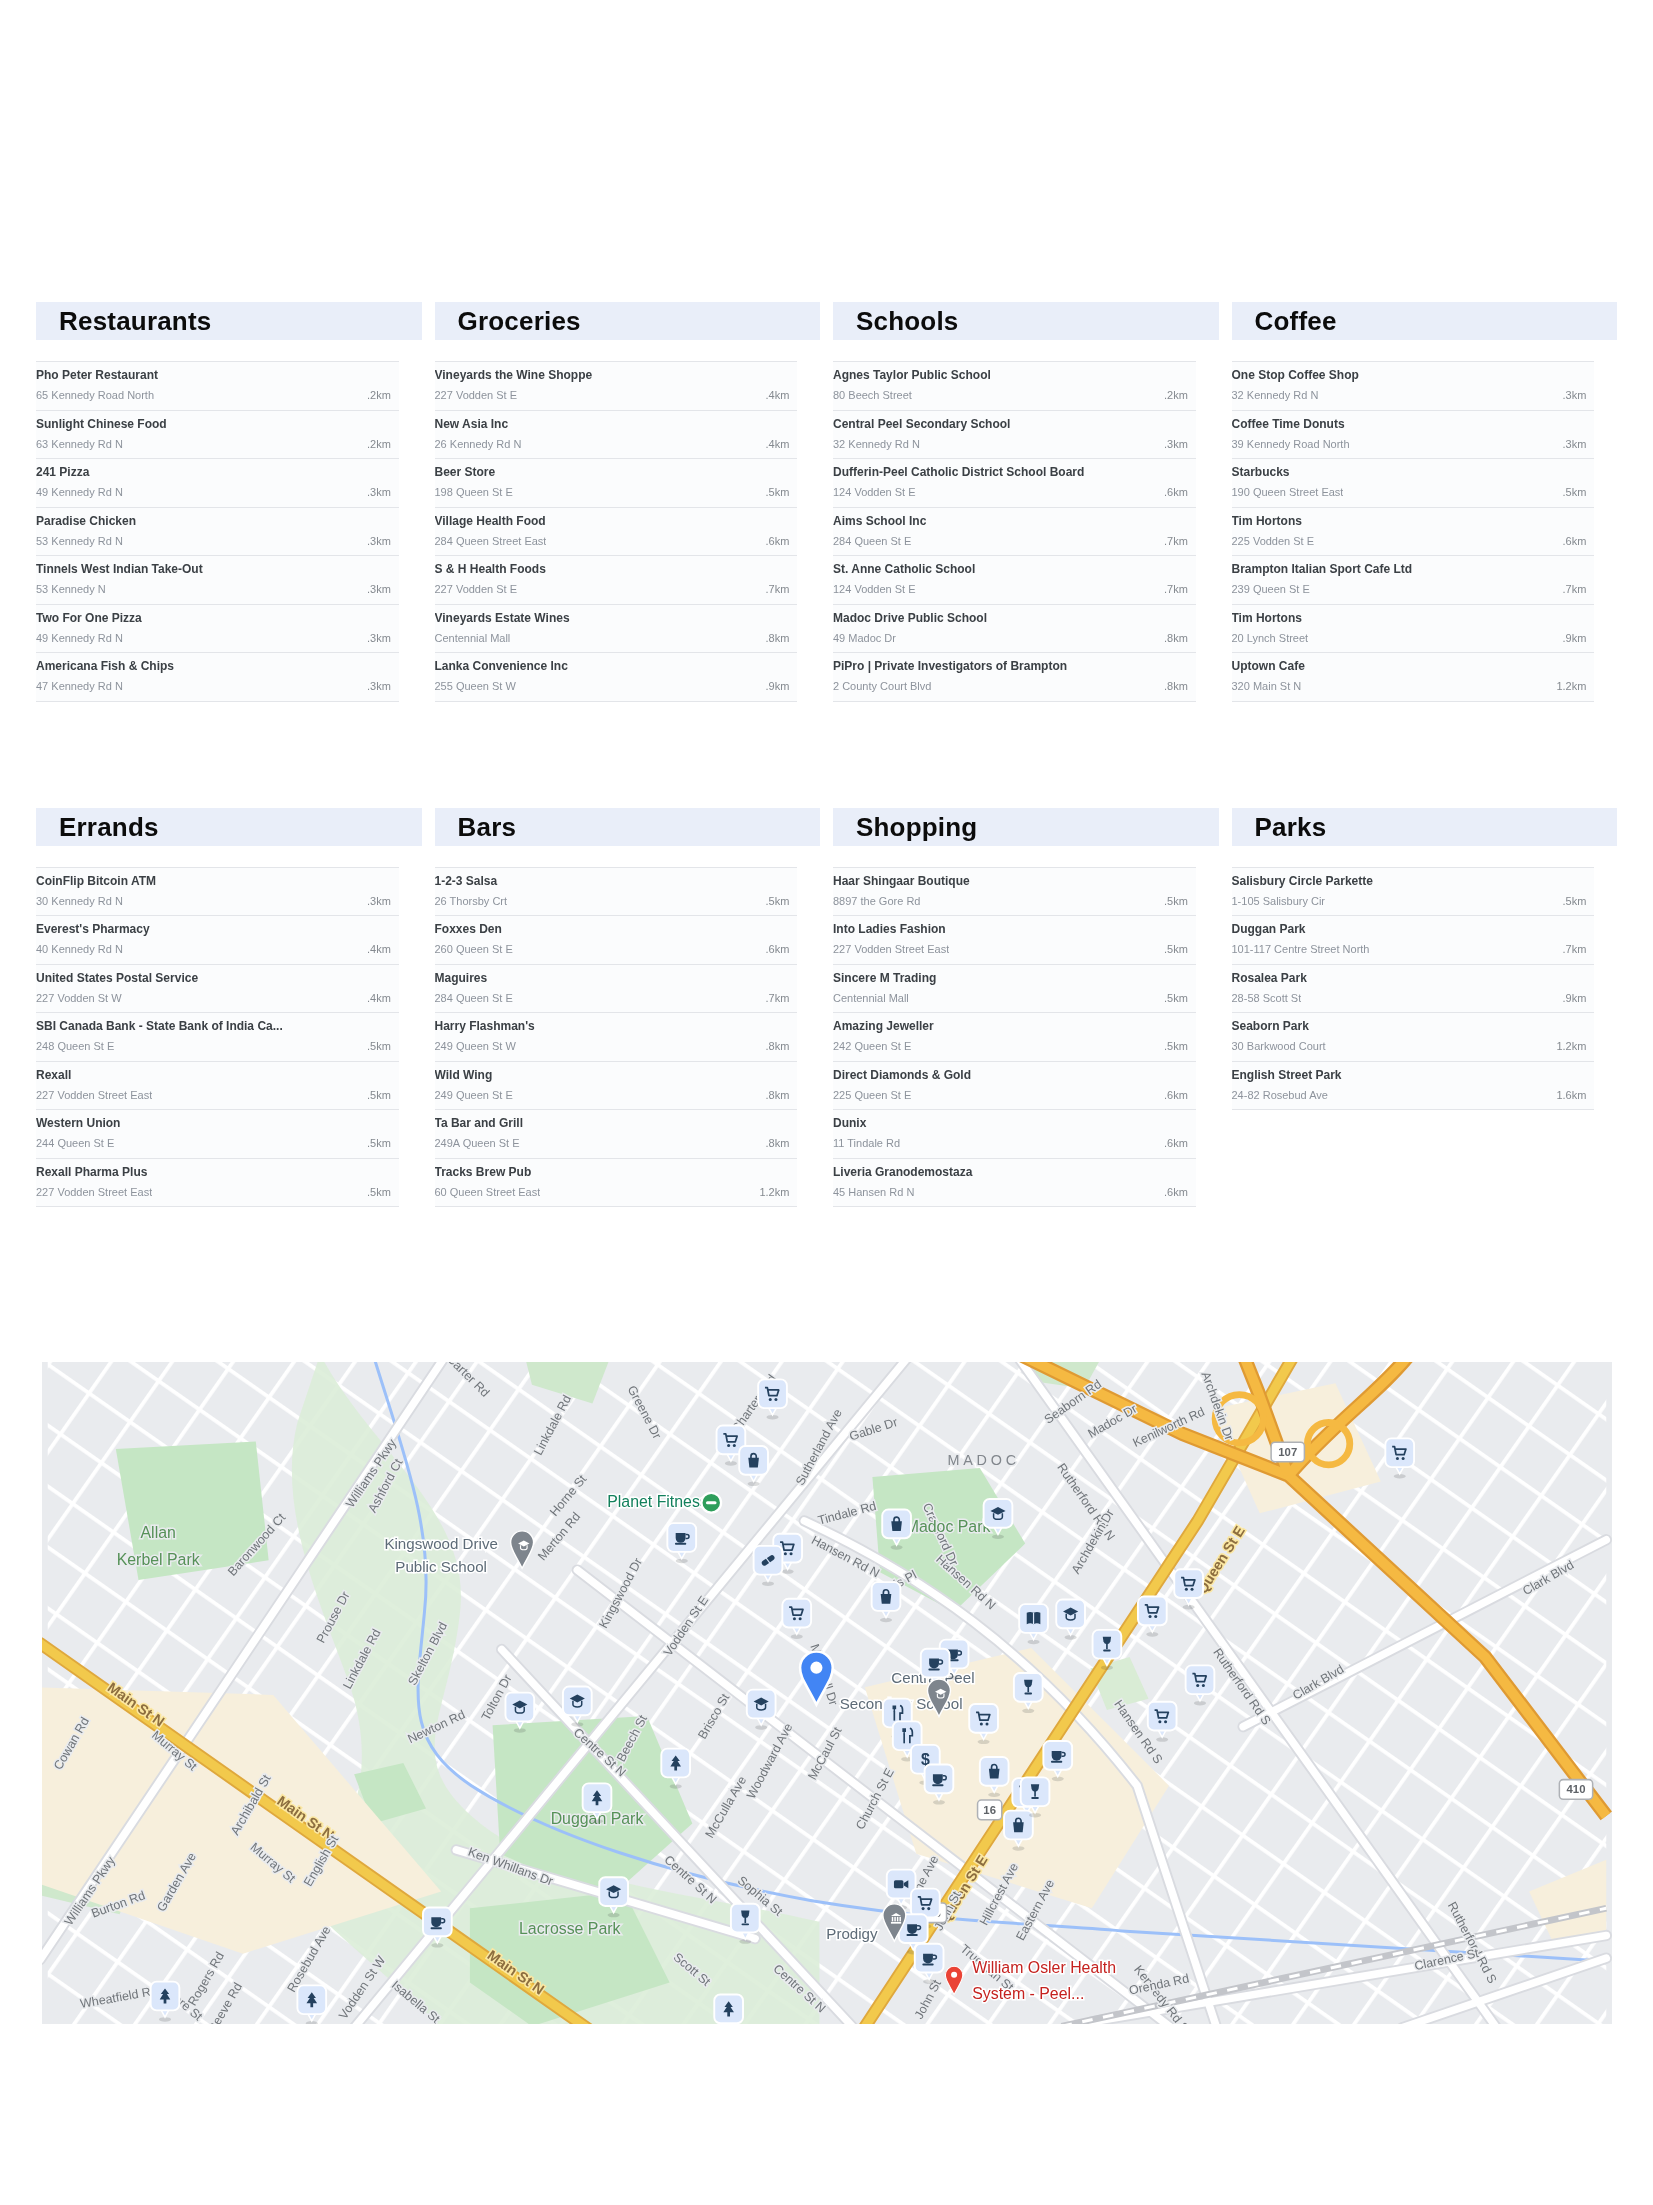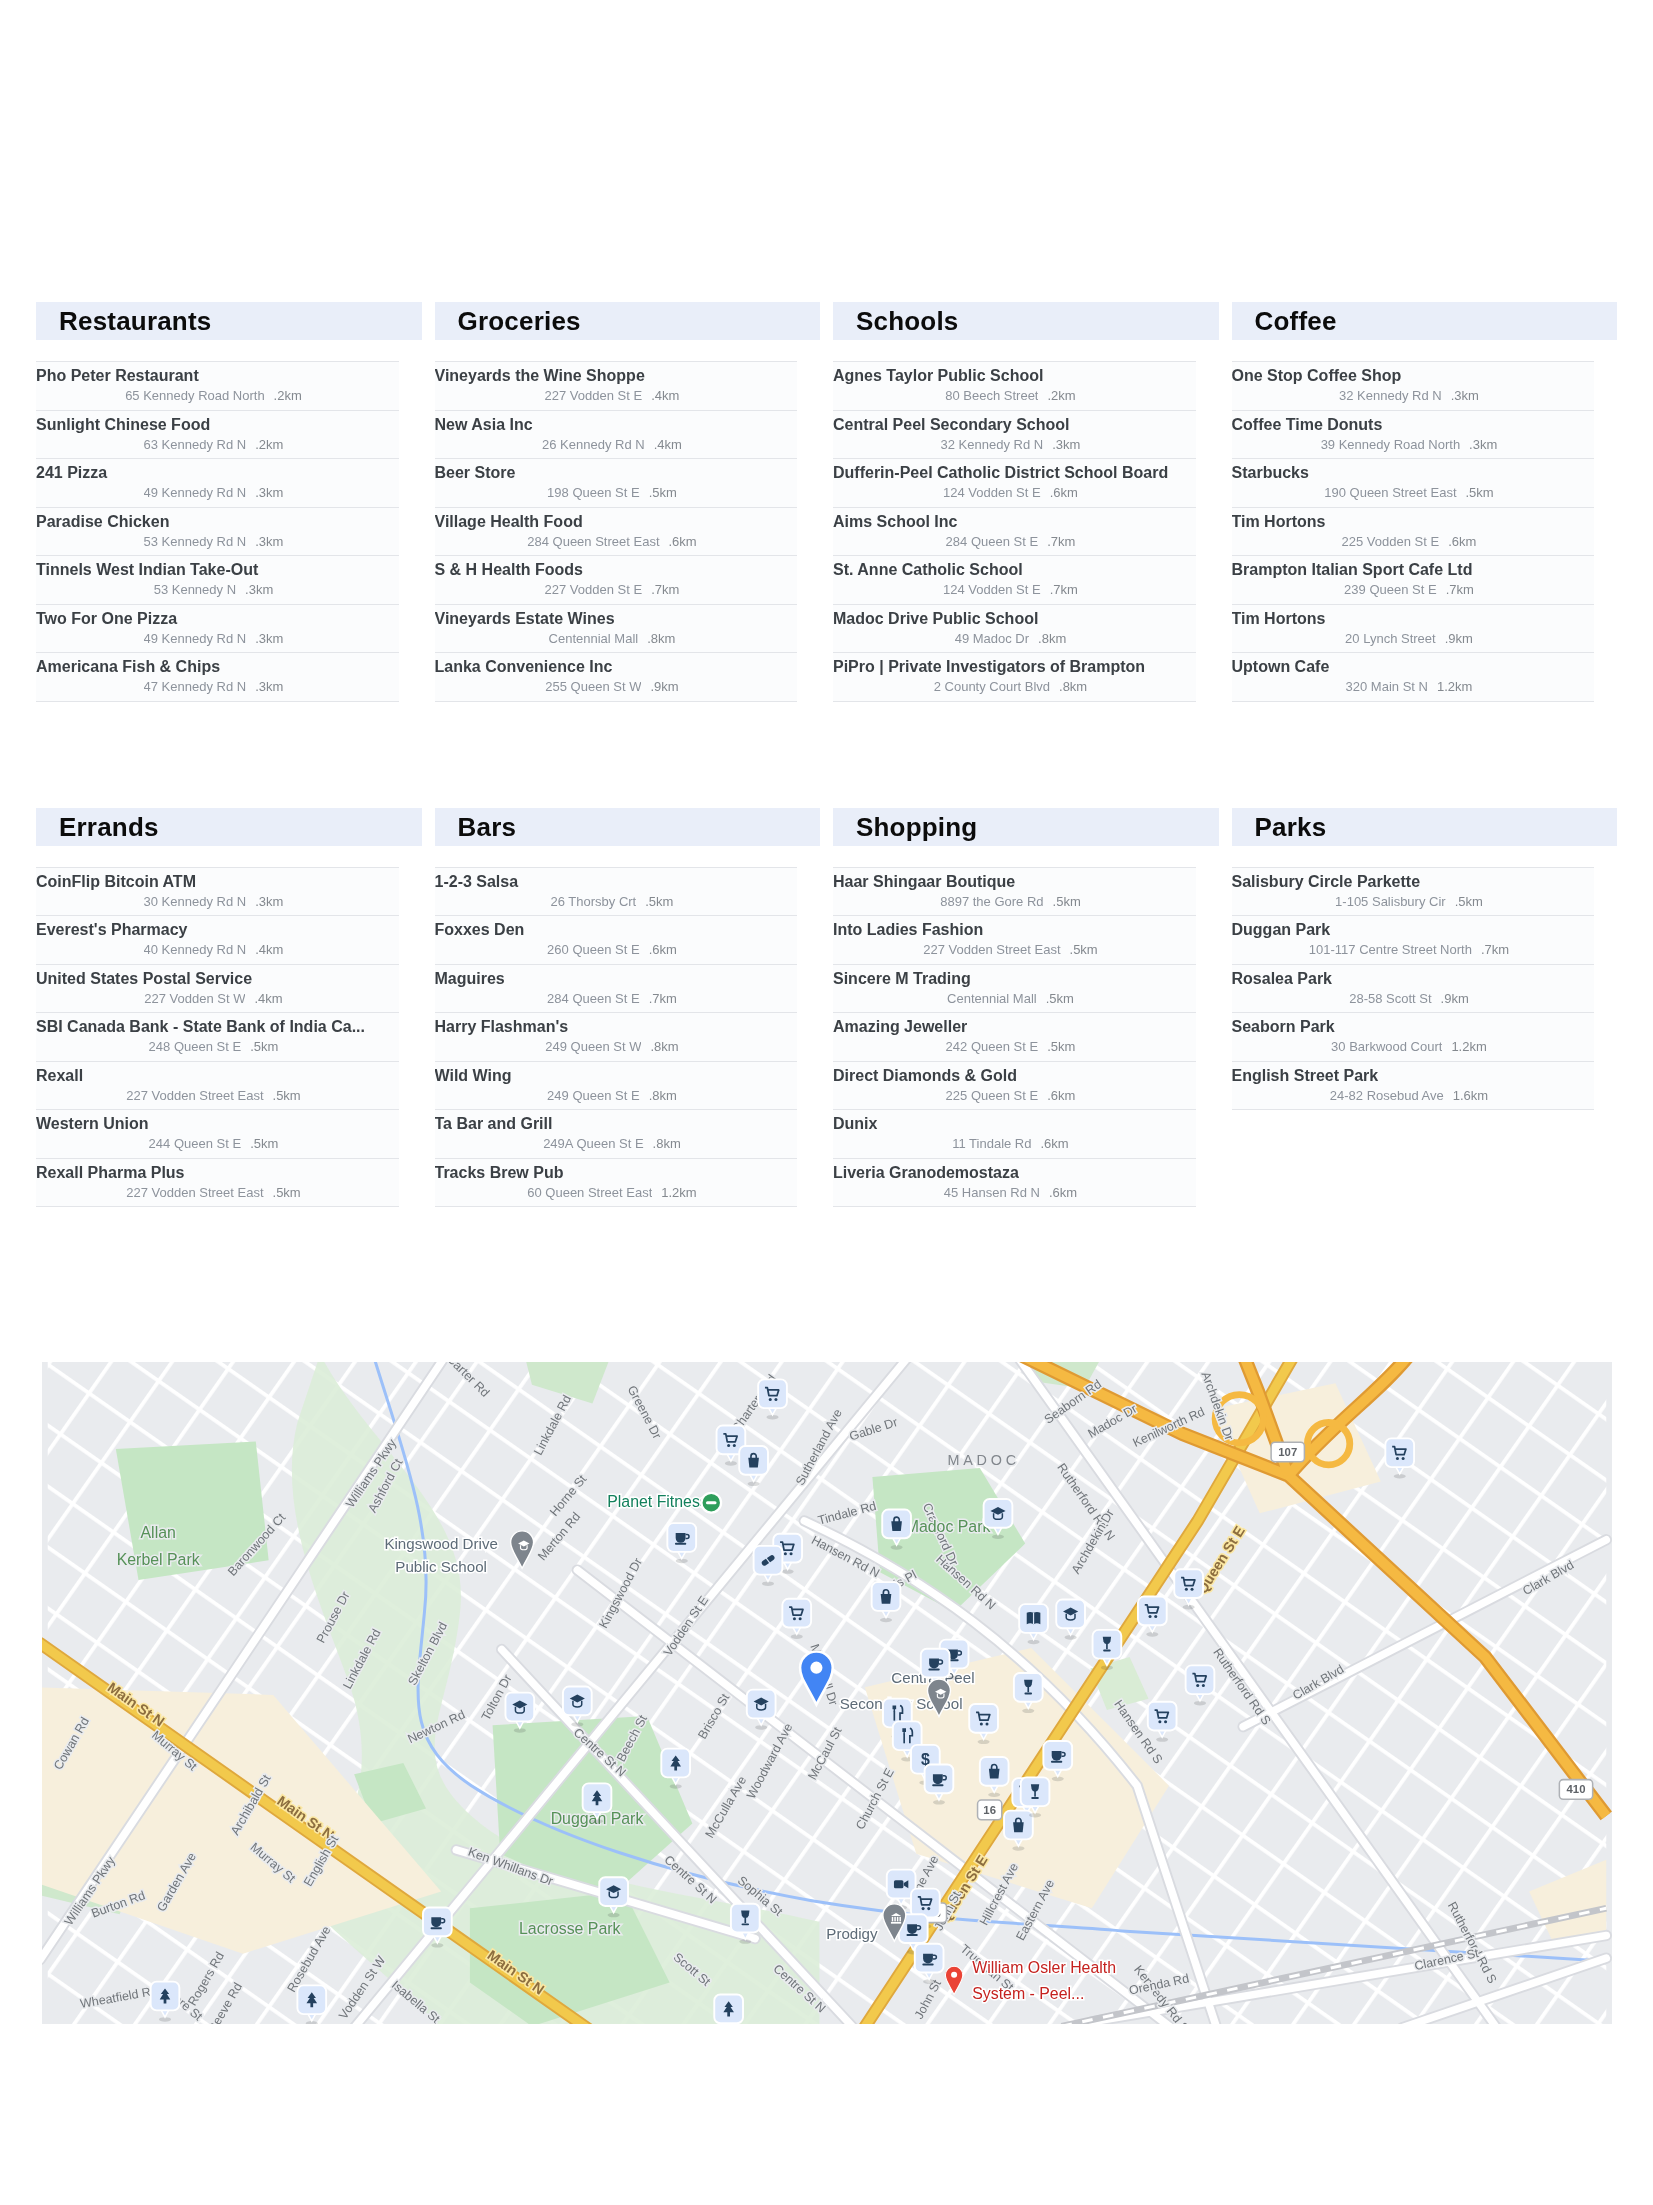--- a/index.html
+++ b/index.html
@@ -4,22 +4,22 @@
 <style>
   html,body{margin:0;padding:0;background:#ffffff;}
   body{width:1653px;height:2205px;font-family:"Liberation Sans",sans-serif;position:relative;overflow:hidden;}
 
   
   .sections{margin:302px 36px 16px 36px;display:grid;grid-template-columns:repeat(4,1fr);column-gap:13px;row-gap:106px;}
   .category{min-width:0;}
   .cat-header{background:#e9eef9;height:38px;line-height:38px;padding-left:23px;font-size:26px;font-weight:900;color:#0c0c0c;letter-spacing:0.2px;margin-bottom:21px;white-space:nowrap;overflow:hidden;}
   .list{margin-right:23px;border-bottom:0.8px solid #e3e5e9;}
   .item{border-top:0.8px solid #e3e5e9;padding:3px 7.6px 3.8px 0;background:#fbfcfd;}
-  .item .name{font-size:16px;font-weight:bold;color:#3b4045;line-height:21px;white-space:nowrap;overflow:hidden;text-overflow:ellipsis;}
-  .item .sub{display:flex;justify-content:center;align-items:baseline;font-size:13px;color:#8d939c;line-height:19.7px;}
+  .item .name{font-size:12px;font-weight:bold;color:#3b4045;line-height:21px;white-space:nowrap;overflow:hidden;text-overflow:ellipsis;}
+  .item .sub{display:flex;justify-content:space-between;align-items:baseline;font-size:11px;color:#8d939c;line-height:19.7px;}
   .item .addr{white-space:nowrap;overflow:hidden;text-overflow:ellipsis;}
   .item .dist{white-space:nowrap;padding-left:9px;color:#84898f;}
 
   
   .map-wrap{margin:155px 42px 0 42px;}
   svg.map{display:block;background:#e9ebee;}
   .lbl-road{font-size:16.5px;fill:#70757a;paint-order:stroke;stroke:#e9ebee;stroke-width:4px;text-anchor:middle;}
   .lbl-road-major{font-size:19px;font-weight:bold;fill:#8d6e3f;paint-order:stroke;stroke:#fbe7a2;stroke-width:4px;text-anchor:middle;}
   .lbl-park{font-size:21px;fill:#569158;paint-order:stroke;stroke:#e9ebee;stroke-width:4px;text-anchor:middle;}
   .lbl-poi{font-size:20px;fill:#5d6b77;paint-order:stroke;stroke:#ffffff;stroke-width:4px;text-anchor:middle;}

